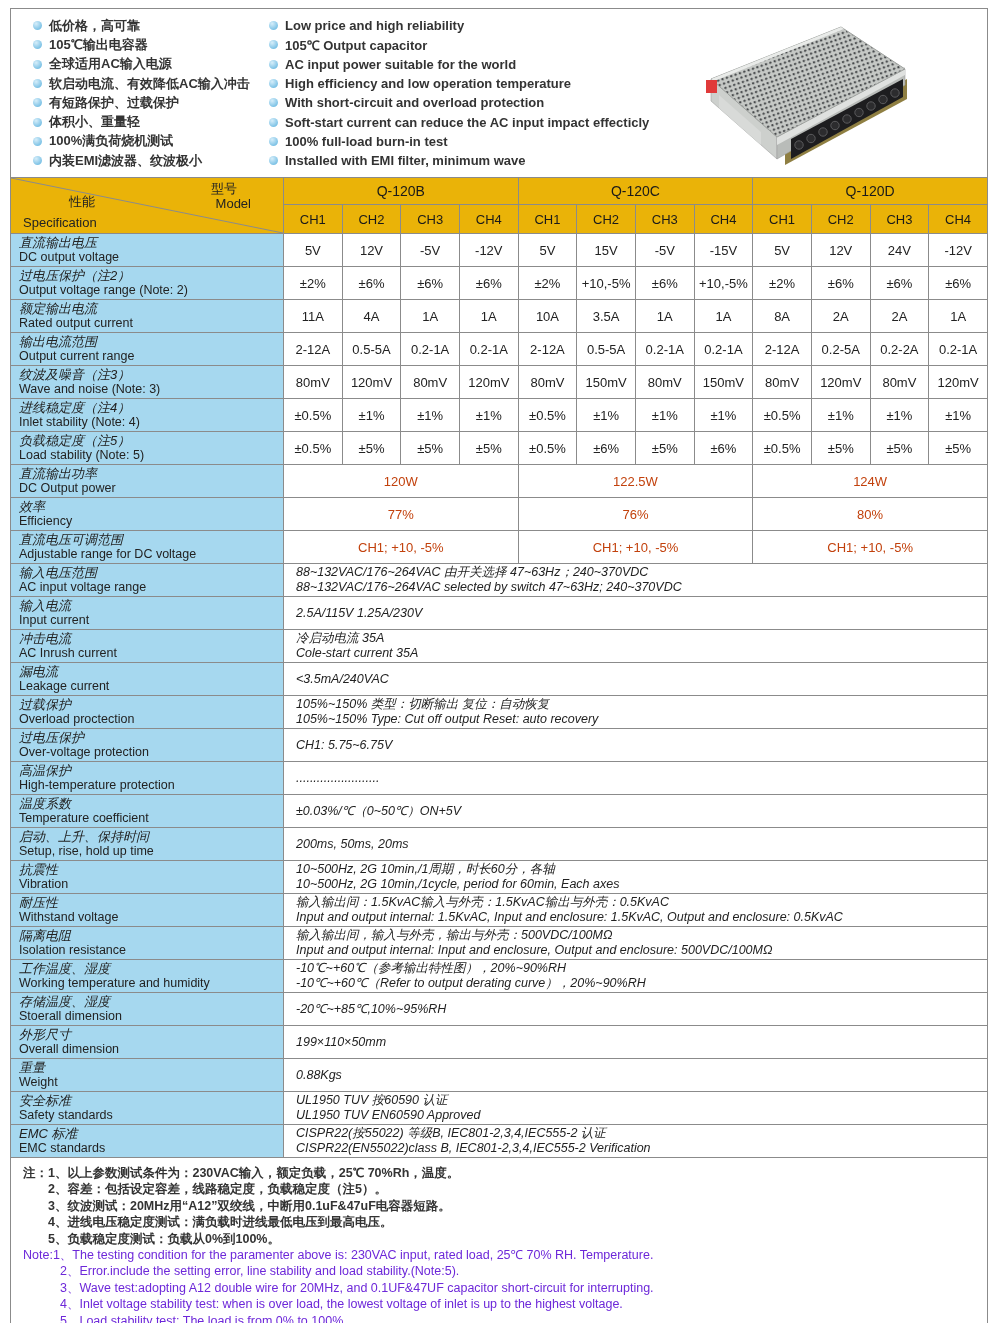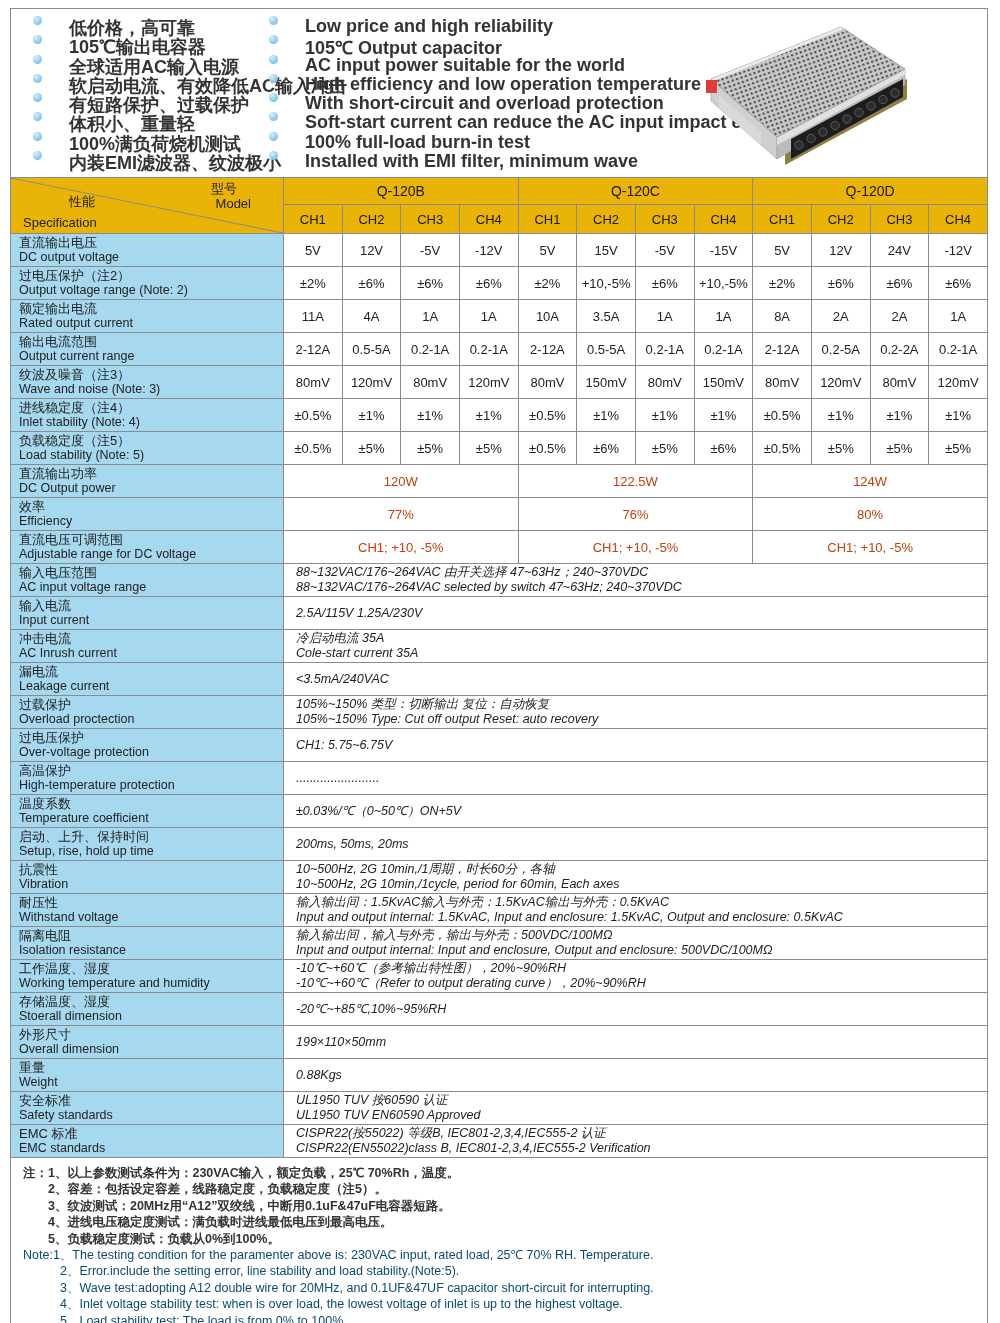--- a/index.html
+++ b/index.html
@@ -13,21 +13,21 @@
 
   
   .features {
     position:relative; height:169px;
     border:1px solid #8b8b8b; border-bottom:none;
     background:#fff;
   }
   .feat { position:absolute; top:7px; margin:0; padding:0; list-style:none; }
   .feat.zh { left:22px; }
   .feat.en { left:258px; }
-  .feat li { display:flex; height:19.3px; font-size:18px; font-weight:bold; color:#333; white-space:nowrap;gap:20px; }
+  .feat li { display:flex; align-items:center; height:19.3px; font-size:13px; font-weight:bold; color:#333; white-space:nowrap; }
   .dot {
     width:9px; height:9px; border-radius:50%; margin-right:7px; flex:0 0 9px;
     background:radial-gradient(circle at 35% 30%, #d6eefa, #7fc3e6 70%);
   }
   .photo { position:absolute; left:688px; top:8px; width:212px; height:152px; }
 
   
   table.spec { width:978px; border-collapse:collapse; table-layout:fixed; }
   .spec th, .spec td { border:1px solid #8b8b8b; font-weight:normal; padding:0; }
   .spec thead th { background:#eab308;margin-top:43px; }
@@ -37,33 +37,33 @@
   .corner { position:relative; background:#a6d8ef; padding:0; }
   .corner span { position:absolute; font-size:13px; color:#222; white-space:nowrap; }
   .c-mzh { top:2px;  right:46px; }
   .c-men { top:18px; right:32px; }
   .c-szh { bottom:22px; left:58px; }
   .c-sen { bottom:3px;  left:12px; }
   .diag { position:absolute; left:0; top:0; width:100%; height:100%; }
 
   .spec tbody tr { height:31px; }
   td.label { background:#a6d8ef; text-align:left; padding:1px 3px 1px 8px; vertical-align:middle; }
-  td.label .lzh { font-size:13px;  line-height:15px; color:#222; white-space:nowrap; }
+  td.label .lzh { font-size:13px;  line-height:15px; color:#222; white-space:nowrap;font-style:italic; }
   td.label .len { font-size:12.5px; line-height:15px; color:#222; white-space:nowrap; }
   td.val  { text-align:center; font-size:13px; color:#222; white-space:nowrap; }
   td.mval { text-align:center; font-size:13px; color:#c2410c; }
   td.fullval { text-align:left; padding-left:12px; vertical-align:middle;font-style:italic; }
   td.fullval .fl { font-size:12.5px; line-height:15px; color:#222; white-space:nowrap; }
 
   
   .notes {
     border:1px solid #8b8b8b; border-top:none;
     height:172px; padding:7px 0 0 12px; background:#fff;
   }
-  .note { font-size:12.5px; line-height:16.4px; color:#0c4a6e; white-space:nowrap; }
+  .note { font-size:12.5px; line-height:16.4px; color:#6d28d9; white-space:nowrap; }
   .note.zh { font-weight:bold; color:#333; }
   .note.zh.indent { padding-left:25px; }
   .note.en.indent { padding-left:37px; }
 </style>
 </head>
 <body>
 
 <div class="sheet">
 
   <div class="features">

